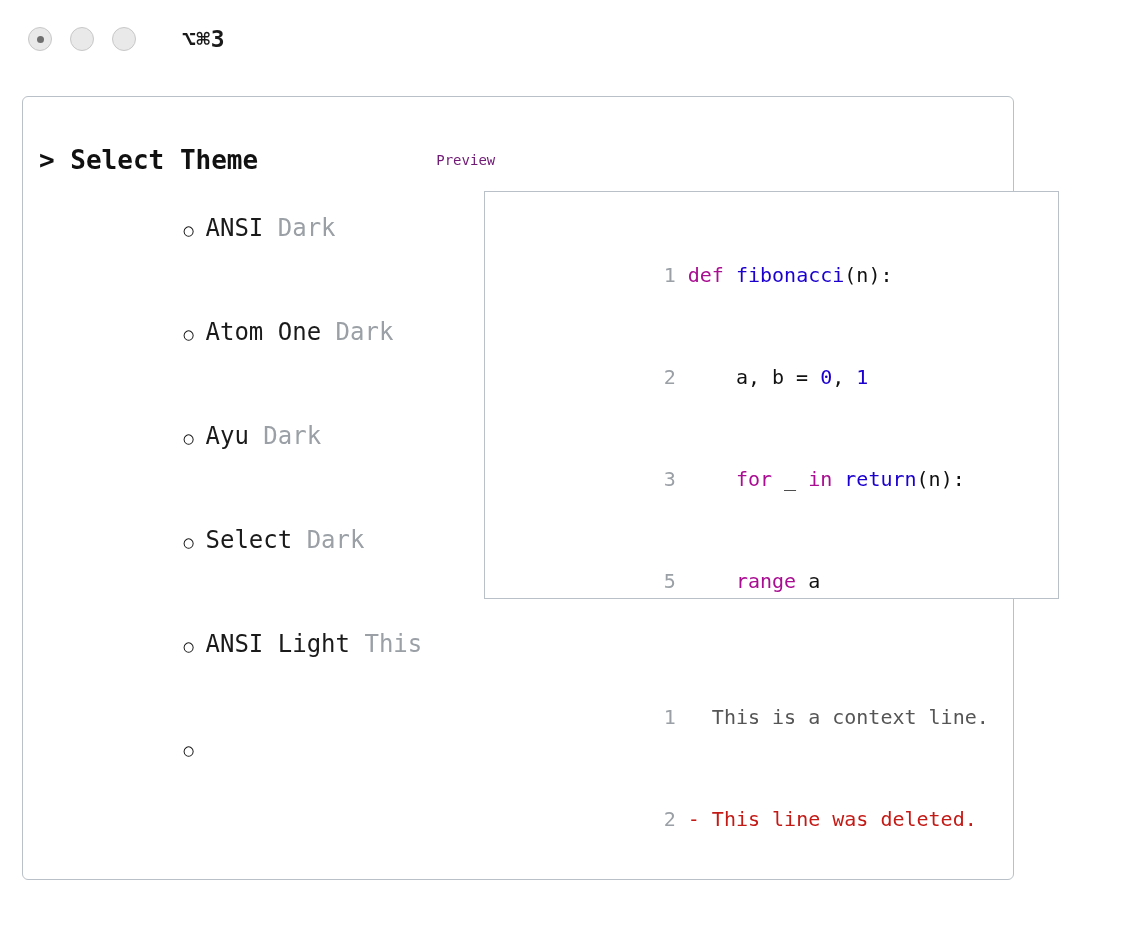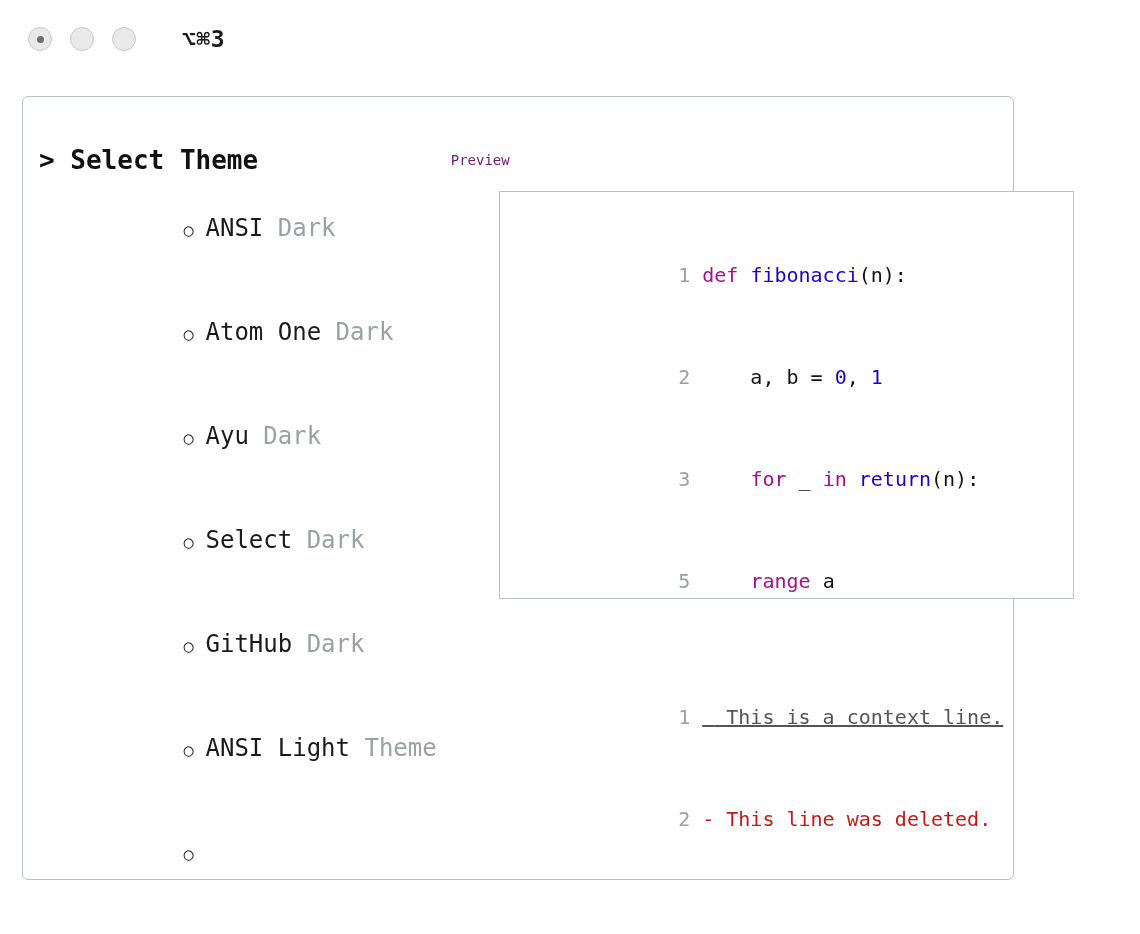--- a/index.html
+++ b/index.html
@@ -136,21 +136,21 @@
     color: #9aa0a6;
     display: inline-block;
     width: 28px;
     text-align: right;
     margin-right: 12px;
   }
   .kw { color: #a90d91; }
   .fn { color: #1c00cf; }
   .num { color: #1c00cf; }
   .plain { color: #111111; }
-  .ctx { color: #555555; text-decoration: underline; }
+  .ctx { color: #555555; }
   .del { color: #c41a16; }
   .blank-line { height: 34px; }
 </style>
 </head>
 <body>
 
 <div class="window">
 
   <div class="titlebar">
     <span class="dot active"></span>
@@ -171,24 +171,21 @@
         <div class="row">
           <span class="bullet bullet-empty"></span><span>Atom One</span><span class="dim"> </span><span class="dim">Dark</span>
         </div>
         <div class="row">
           <span class="bullet bullet-empty"></span><span>Ayu</span><span class="dim"> </span><span class="dim">Dark</span>
         </div>
         <div class="row">
           <span class="bullet bullet-empty"></span><span>Select</span><span class="dim"> </span><span class="dim">Dark</span>
         </div>
         <div class="row">
-          <span class="bullet bullet-empty"></span><span>GitHub</span><span class="dim"> </span><span class="dim">Dark</span>
-        </div>
-        <div class="row">
-          <span class="bullet bullet-empty"></span><span>ANSI Light</span><span class="dim"> </span><span class="dim">Theme</span>
+          <span class="bullet bullet-empty"></span><span>ANSI Light</span><span class="dim"> </span><span class="dim">This</span>
         </div>
         <div class="row">
           <span class="bullet bullet-empty"></span>
         </div>
 
       </div>
 
       <div class="right-col">
         <div class="preview-title">Preview</div>
         <div class="preview-box">

